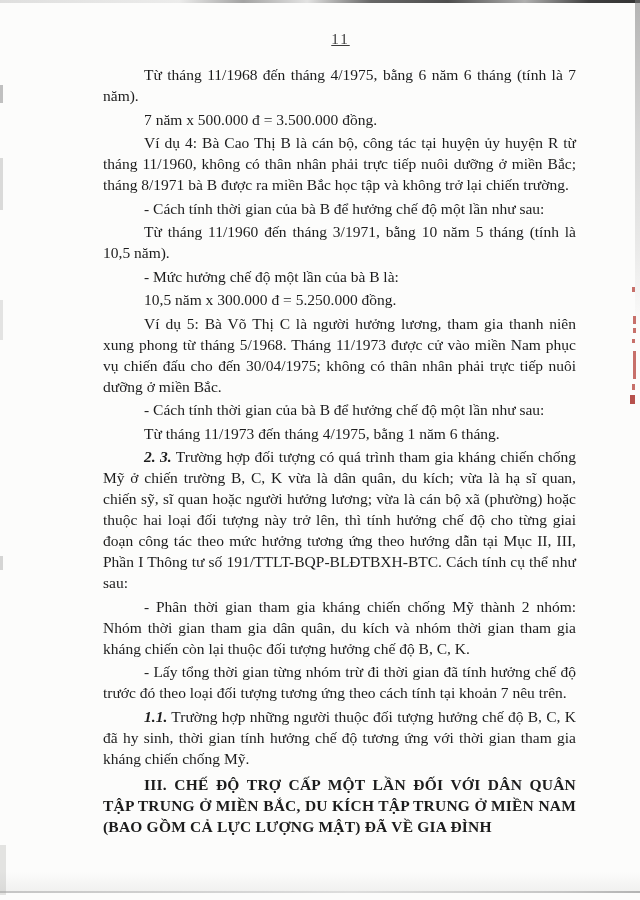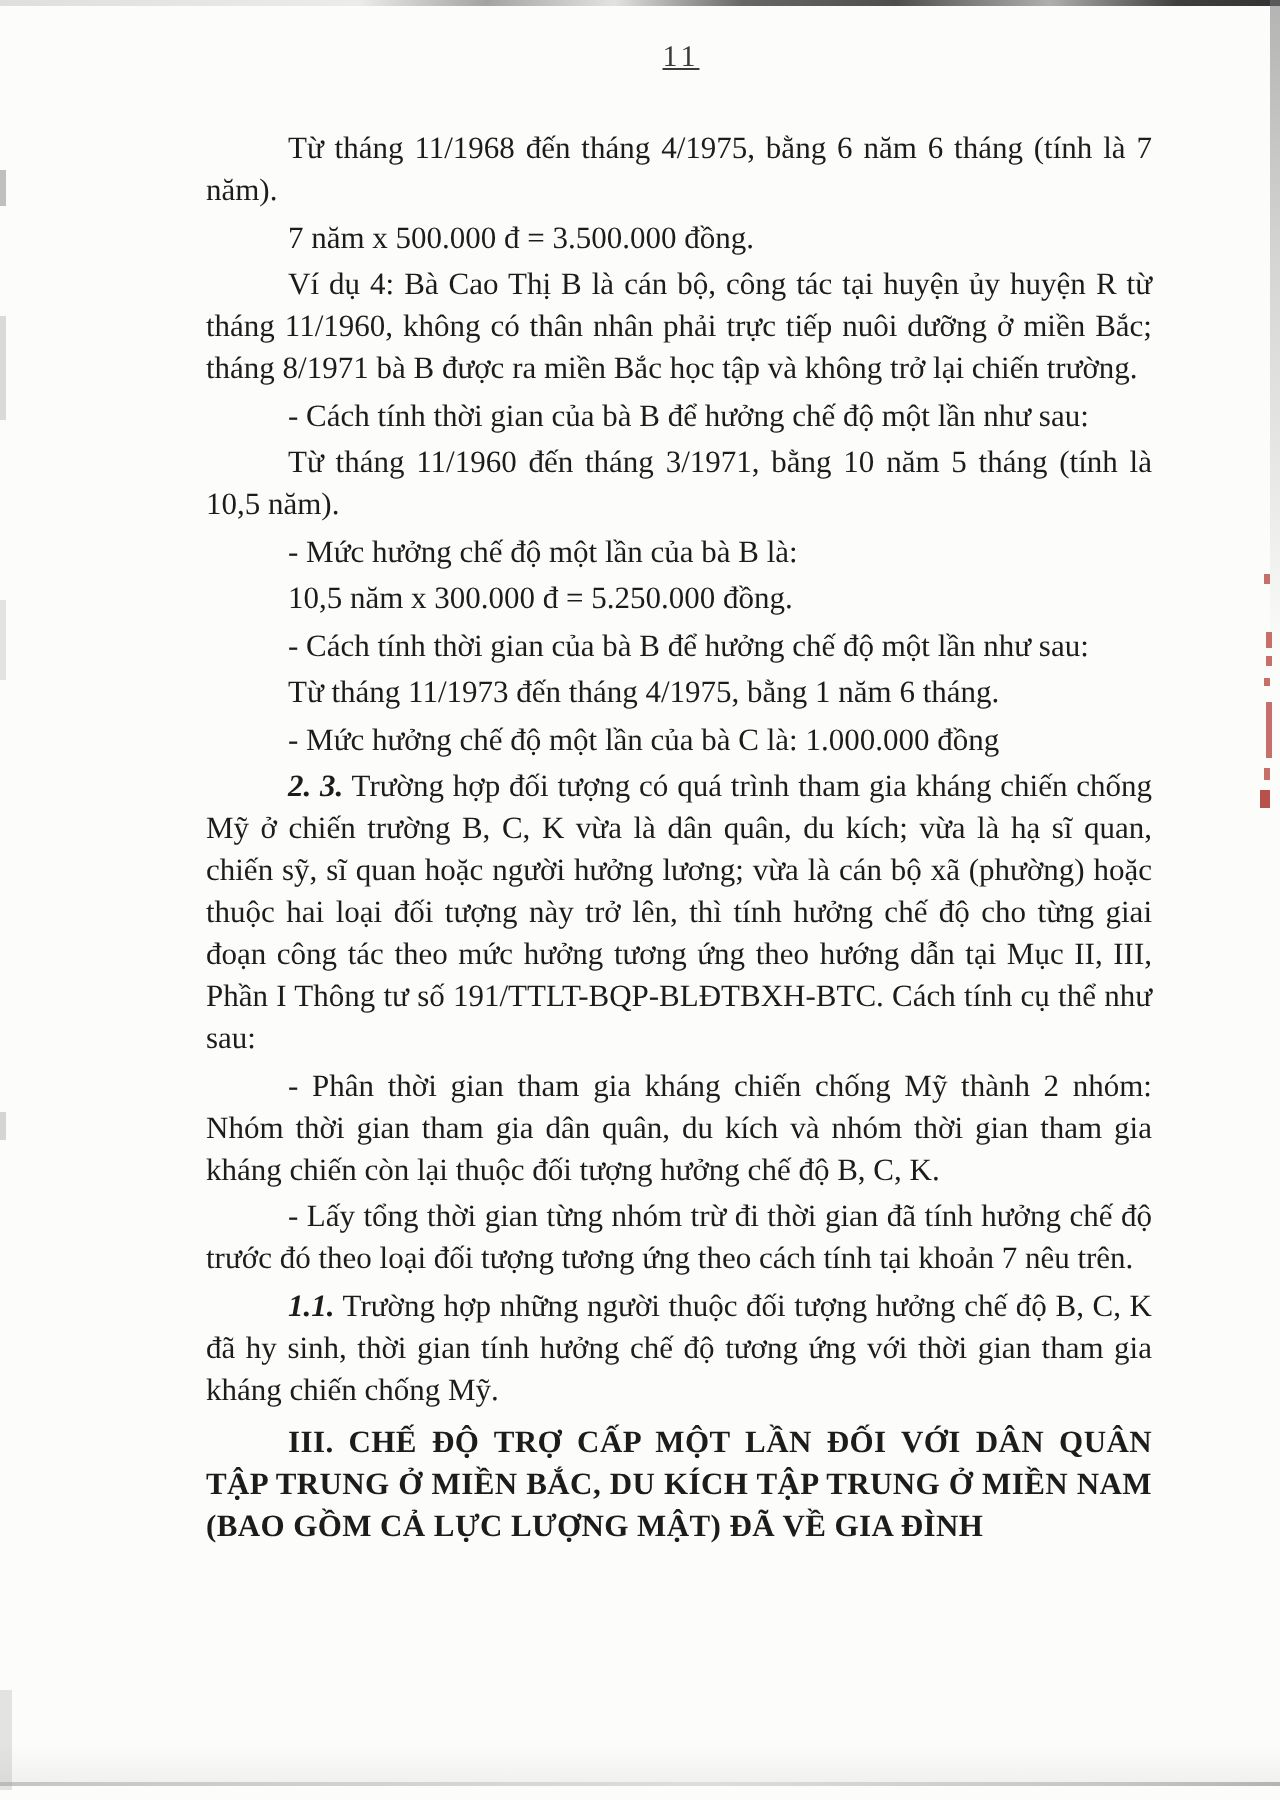--- a/index.html
+++ b/index.html
@@ -10,21 +10,21 @@
   }
   .page{
     position:relative;
     width:640px;height:900px;
     background:#fcfcfb;
     overflow:hidden;
     color:#1c1c1c;
   }
   .page-number{
     position:absolute;
-    top:21px;left:104px;width:473px;
+    top:31px;left:104px;width:473px;
     text-align:center;
     font-size:15px;
     color:#3a3a3a;
     letter-spacing:2px;
     text-decoration:underline;
   }
   .content{
     position:absolute;
     top:64px;left:103px;width:473px;
     font-size:15.5px;
@@ -102,23 +102,23 @@
   <div class="page-number">11</div>
 
   <div class="content">
     <p><span>Từ tháng 11/1968 đến tháng 4/1975, bằng 6 năm 6 tháng (tính là 7 năm).</span></p>
     <p><span>7 năm x 500.000 đ = 3.500.000 đồng.</span></p>
     <p><span class="lead-italic">Ví dụ 4:</span><span> Bà Cao Thị B là cán bộ, công tác tại huyện ủy huyện R từ tháng 11/1960, không có thân nhân phải trực tiếp nuôi dưỡng ở miền Bắc; tháng 8/1971 bà B được ra miền Bắc học tập và không trở lại chiến trường.</span></p>
     <p><span>- Cách tính thời gian của bà B để hưởng chế độ một lần như sau:</span></p>
     <p><span>Từ tháng 11/1960 đến tháng 3/1971, bằng 10 năm 5 tháng (tính là 10,5 năm).</span></p>
     <p><span>- Mức hưởng chế độ một lần của bà B là:</span></p>
     <p><span>10,5 năm x 300.000 đ = 5.250.000 đồng.</span></p>
+    <p><span>Ví dụ 5: Bà Võ Thị C là người hưởng lương, tham gia thanh niên xung phong từ tháng 5/1968. Tháng 11/1973 được cử vào miền Nam phục vụ chiến đấu cho đến 30/04/1975; không có thân nhân phải trực tiếp nuôi dưỡng ở miền Bắc.</span></p>
     <p><span>- Cách tính thời gian của bà B để hưởng chế độ một lần như sau:</span></p>
     <p><span>Từ tháng 11/1973 đến tháng 4/1975, bằng 1 năm 6 tháng.</span></p>
-    <p><span>- Mức hưởng chế độ một lần của bà C là: 1.000.000 đồng</span></p>
     <p><span class="lead-bold-italic">2. 3.</span><span> Trường hợp đối tượng có quá trình tham gia kháng chiến chống Mỹ ở chiến trường B, C, K vừa là dân quân, du kích; vừa là hạ sĩ quan, chiến sỹ, sĩ quan hoặc người hưởng lương; vừa là cán bộ xã (phường) hoặc thuộc hai loại đối tượng này trở lên, thì tính hưởng chế độ cho từng giai đoạn công tác theo mức hưởng tương ứng theo hướng dẫn tại Mục II, III, Phần I Thông tư số 191/TTLT-BQP-BLĐTBXH-BTC. Cách tính cụ thể như sau:</span></p>
     <p><span>- Phân thời gian tham gia kháng chiến chống Mỹ thành 2 nhóm: Nhóm thời gian tham gia dân quân, du kích và nhóm thời gian tham gia kháng chiến còn lại thuộc đối tượng hưởng chế độ B, C, K.</span></p>
     <p><span>- Lấy tổng thời gian từng nhóm trừ đi thời gian đã tính hưởng chế độ trước đó theo loại đối tượng tương ứng theo cách tính tại khoản 7 nêu trên.</span></p>
     <p><span class="lead-bold-italic">1.1.</span><span> Trường hợp những người thuộc đối tượng hưởng chế độ B, C, K đã hy sinh, thời gian tính hưởng chế độ tương ứng với thời gian tham gia kháng chiến chống Mỹ.</span></p>
     <p class="section-heading"><span>III. CHẾ ĐỘ TRỢ CẤP MỘT LẦN ĐỐI VỚI DÂN QUÂN TẬP TRUNG Ở MIỀN BẮC, DU KÍCH TẬP TRUNG Ở MIỀN NAM (BAO GỒM CẢ LỰC LƯỢNG MẬT) ĐÃ VỀ GIA ĐÌNH</span></p>
 
   </div>
 
   <div class="artifact top-edge"></div>
   <div class="artifact right-strip"></div>

